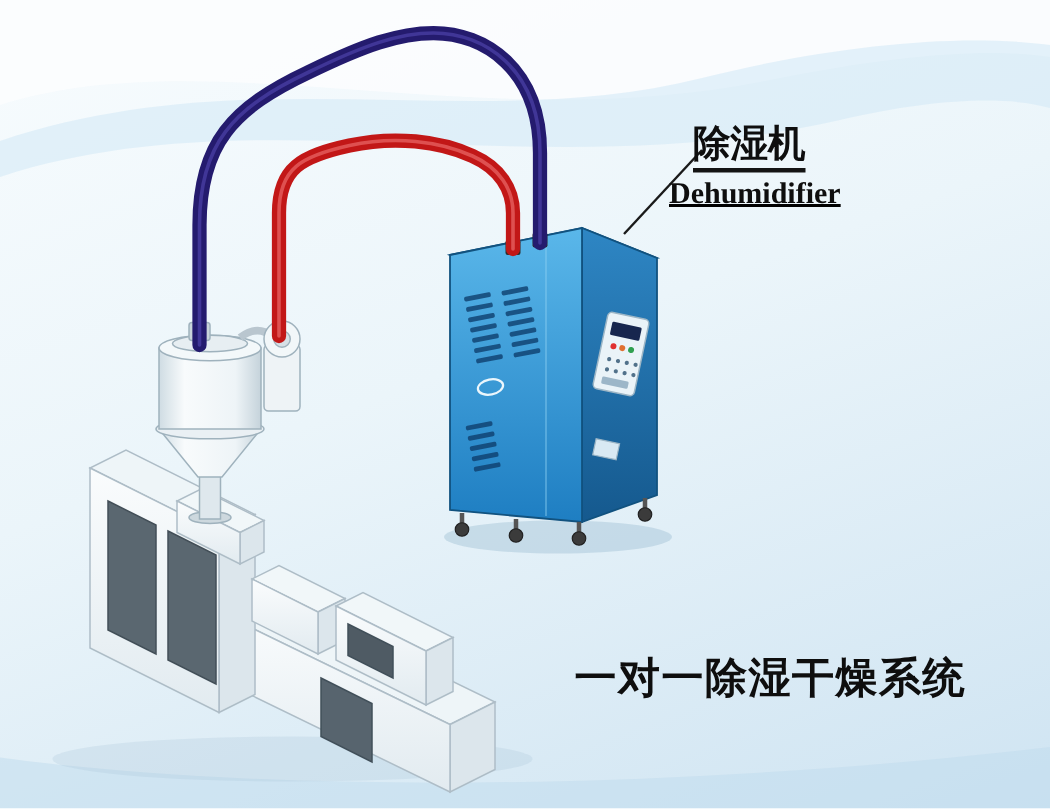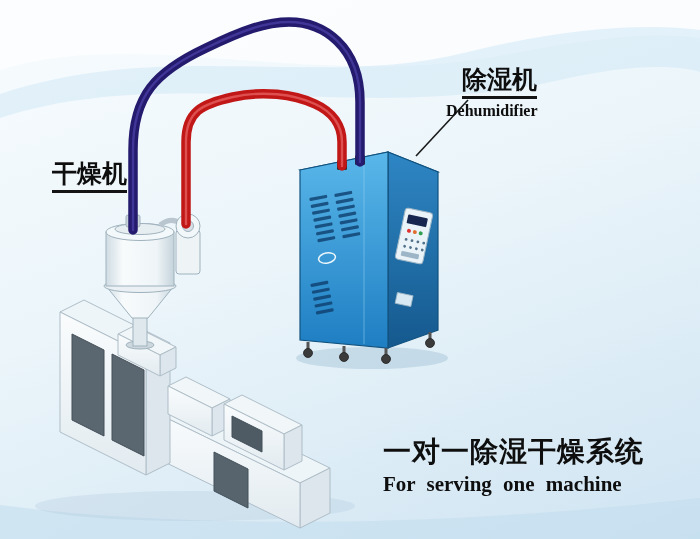--- a/index.html
+++ b/index.html
@@ -9,21 +9,21 @@
     font-family:"Liberation Sans",sans-serif;
   }
   .stage svg{position:absolute;left:0;top:0;}
   .lblgrp{position:absolute;z-index:5;}
   .cn{
     font-family:"DejaVu Sans",sans-serif;font-weight:700;font-size:25px;
     line-height:1.15;color:#0e0e0e;display:inline-block;
   }
   .underline{border-bottom:3px solid #141414;padding-bottom:1px;}
   .en{
-    font-family:"Liberation Serif",serif;font-weight:700;font-size:16px;
+    font-family:"Liberation Serif",serif;font-weight:700;font-size:20px;
     color:#0e0e0e;margin-top:3px;
   }
   .indent{margin-left:16px;}
   .big{font-size:28px;letter-spacing:1px;text-align:center;}
   .big-en{font-size:21px;word-spacing:6px;margin-top:4px;}
 </style>
 </head>
 <body>
 
 <div class="stage">
@@ -178,26 +178,24 @@
     <path d="M133,230 L133,150 C133,96 155,72 206,48 C243,30 266,22 289,22 C323,22 360,46 360,102 L360,162" fill="none" stroke="#241b6e" stroke-width="9.5" stroke-linecap="round" stroke-linejoin="round"></path>
     <path d="M133,230 L133,150 C133,96 155,72 206,48 C243,30 266,22 289,22 C323,22 360,46 360,102 L360,162" fill="none" stroke="#4d41a8" stroke-width="2.4" stroke-linecap="round" opacity="0.7"></path>
   </g>
   <g>
     <path d="M186,224 L186,142 C186,112 201,104 233,97 C263,90.5 293,94 315,104 C333,112 342,126 342,142 L342,166" fill="none" stroke="#c21717" stroke-width="9.5" stroke-linecap="round" stroke-linejoin="round"></path>
     <path d="M186,224 L186,142 C186,112 201,104 233,97 C263,90.5 293,94 315,104 C333,112 342,126 342,142 L342,166" fill="none" stroke="#ea6a6a" stroke-width="2.4" stroke-linecap="round" opacity="0.7"></path>
   </g>
 </svg>
 
 <div class="lblgrp" style="left:52px; top:160px;">
-  <div class="cn underline">干燥机</div>
-</div>
-
-<div class="lblgrp" style="left:446px; top:66px;">
+</div>
+
+<div class="lblgrp" style="left:446px; top:82px;text-decoration:underline;">
   <div class="cn underline indent">除湿机</div>
   <div class="en">Dehumidifier</div>
 </div>
 
 <div class="lblgrp" style="left:383px; top:436px;">
   <div class="cn big">一对一除湿干燥系统</div>
-  <div class="en big-en">For serving one machine</div>
 </div>
 
 </div>
 
 </body></html>

